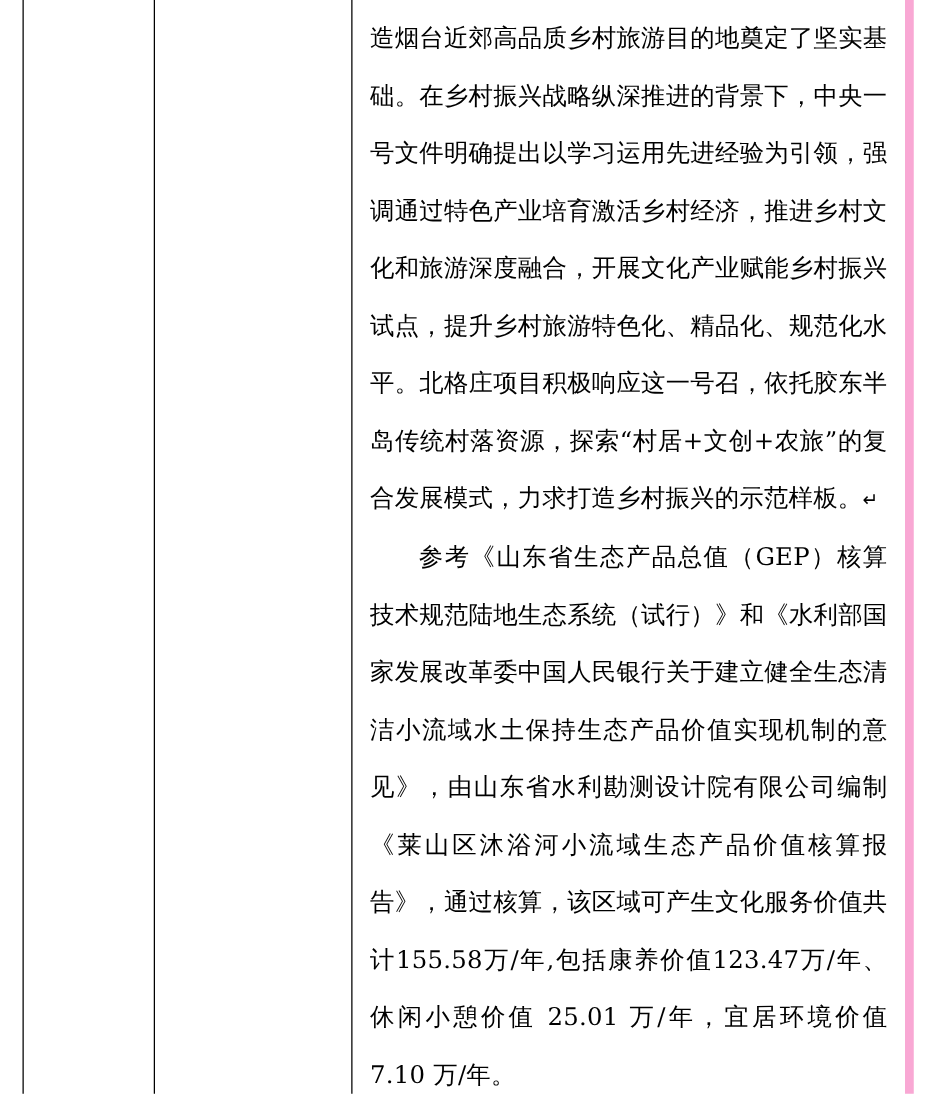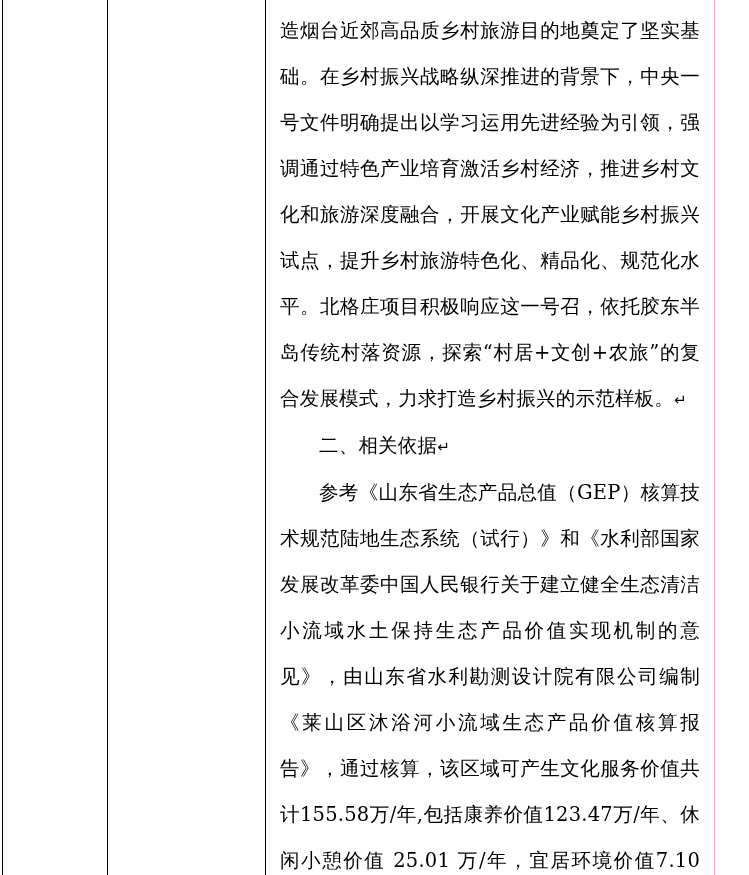--- a/index.html
+++ b/index.html
@@ -16,27 +16,27 @@
   }
   .page {
     position: relative;
     width: 749px;
     height: 875px;
     box-sizing: border-box;
   }
   
   .table {
     position: absolute;
-    left: 2px;
+    left: 18px;
     top: 0;
     width: 713px;
     height: 875px;
     box-sizing: border-box;
     border-left: 1px solid #000;
-    border-right: 1px solid #f9a8d4;
+    border-right: 7px solid #f9a8d4;
   }
   .col-divider {
     position: absolute;
     top: 0;
     bottom: 0;
     width: 0;
     border-left: 1px solid #000;
   }
   .div-1 { left: 104px; }
   .div-2 { left: 262px; }
@@ -94,19 +94,18 @@
     <div class="col-divider div-1"></div>
     <div class="col-divider div-2"></div>
 
     <div class="cell-narrow-1"></div>
     <div class="cell-narrow-2"></div>
 
     <div class="cell-main">
 
       <p class="para"><span>造烟台近郊高品质乡村旅游目的地奠定了坚实基础。在乡村振兴战略纵深推进的背景下，中央一号文件明确提出以学习运用先进经验为引领，强调通过特色产业培育激活乡村经济，推进乡村文化和旅游深度融合，开展文化产业赋能乡村振兴试点，提升乡村旅游特色化、精品化、规范化水平。北格庄项目积极响应这一号召，依托胶东半岛传统村落资源，探索“村居+文创+农旅”的复合发展模式，力求打造乡村振兴的示范样板。</span><span class="pilcrow">↵</span></p>
 
-      <p class="para indent"><span>二、相关依据</span><span class="pilcrow">↵</span></p>
 
       <p class="para indent"><span>参考《山东省生态产品总值（GEP）核算技术规范陆地生态系统（试行）》和《水利部国家发展改革委中国人民银行关于建立健全生态清洁小流域水土保持生态产品价值实现机制的意见》，由山东省水利勘测设计院有限公司编制《莱山区沐浴河小流域生态产品价值核算报告》，通过核算，该区域可产生文化服务价值共计155.58万/年,包括康养价值123.47万/年、休闲小憩价值 25.01 万/年，宜居环境价值7.10 万/年。</span></p>
 
     </div>
   </div>
 </div>
 
 </body></html>

